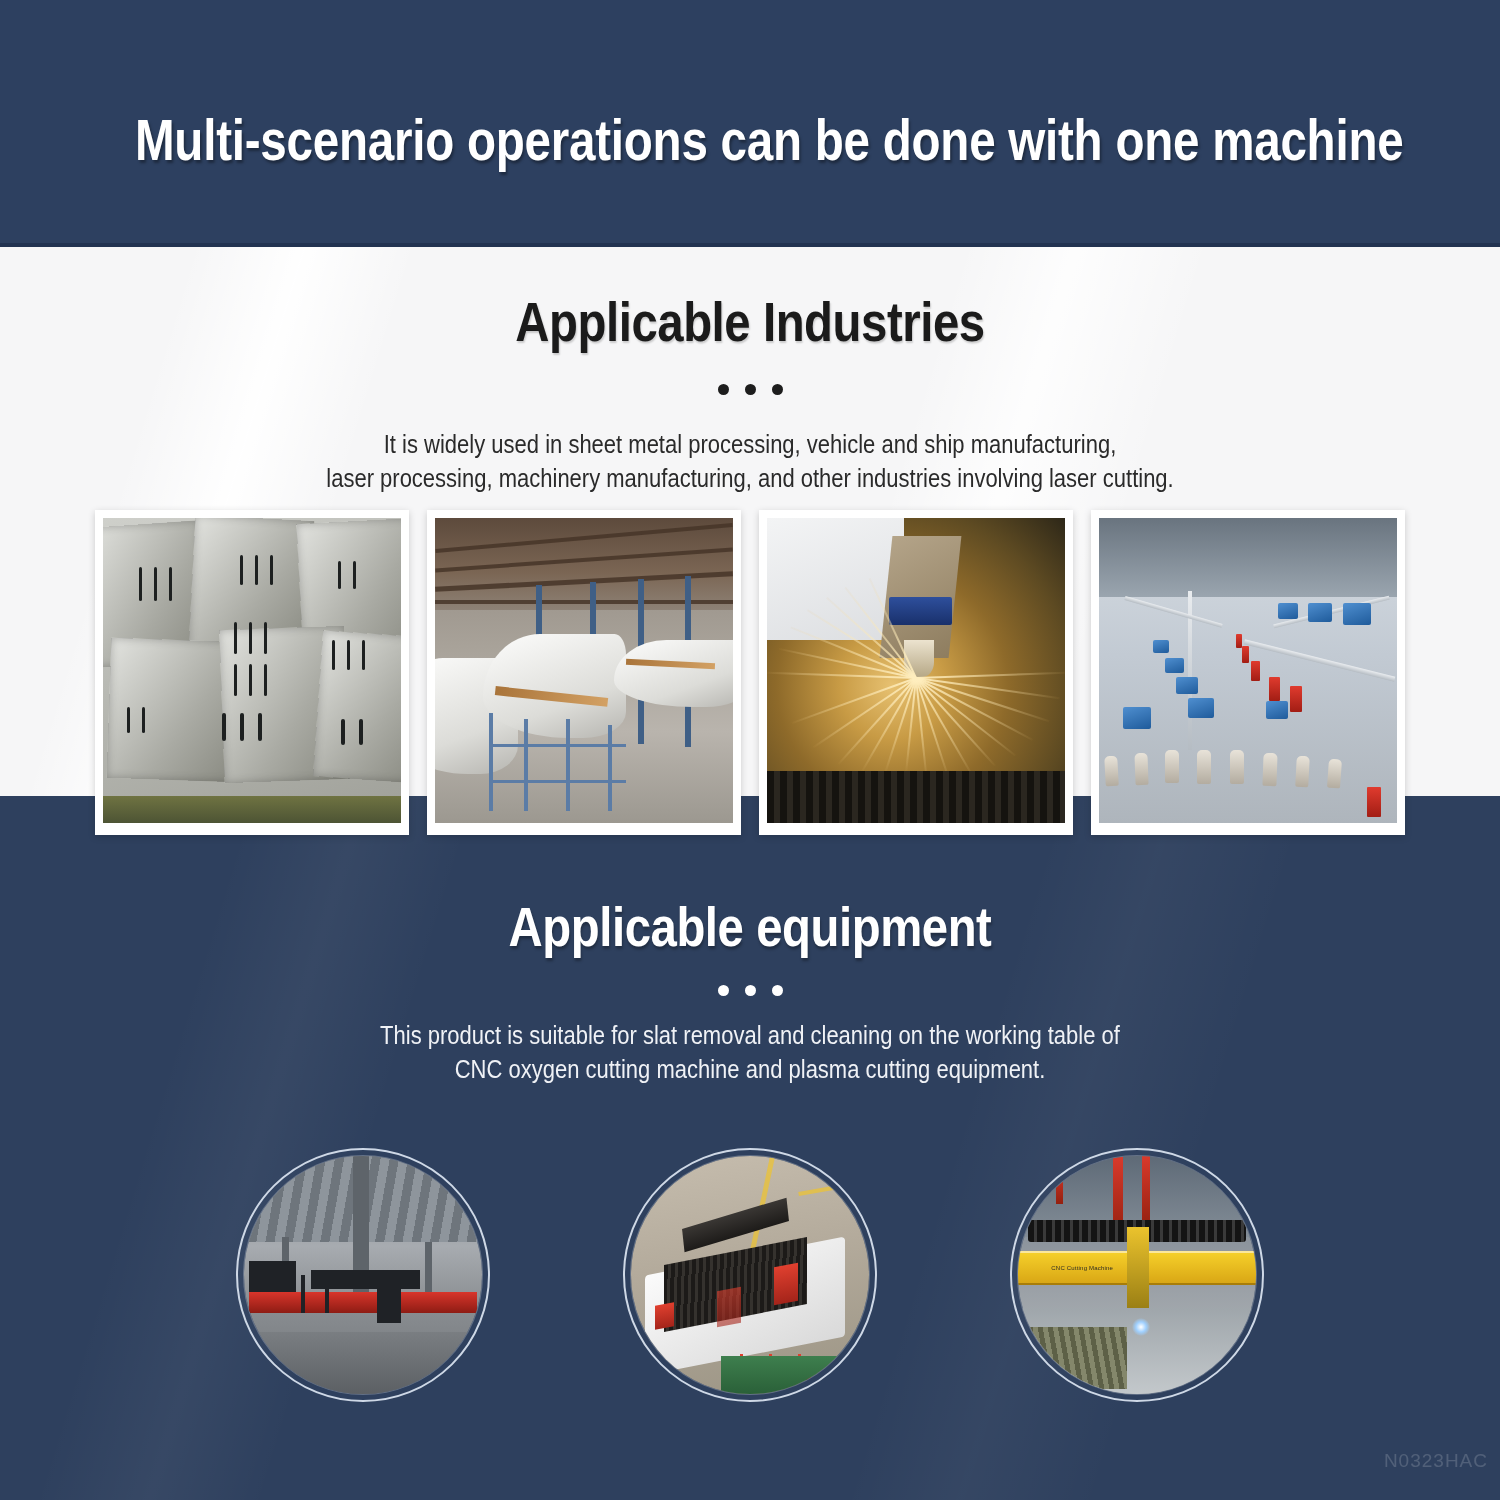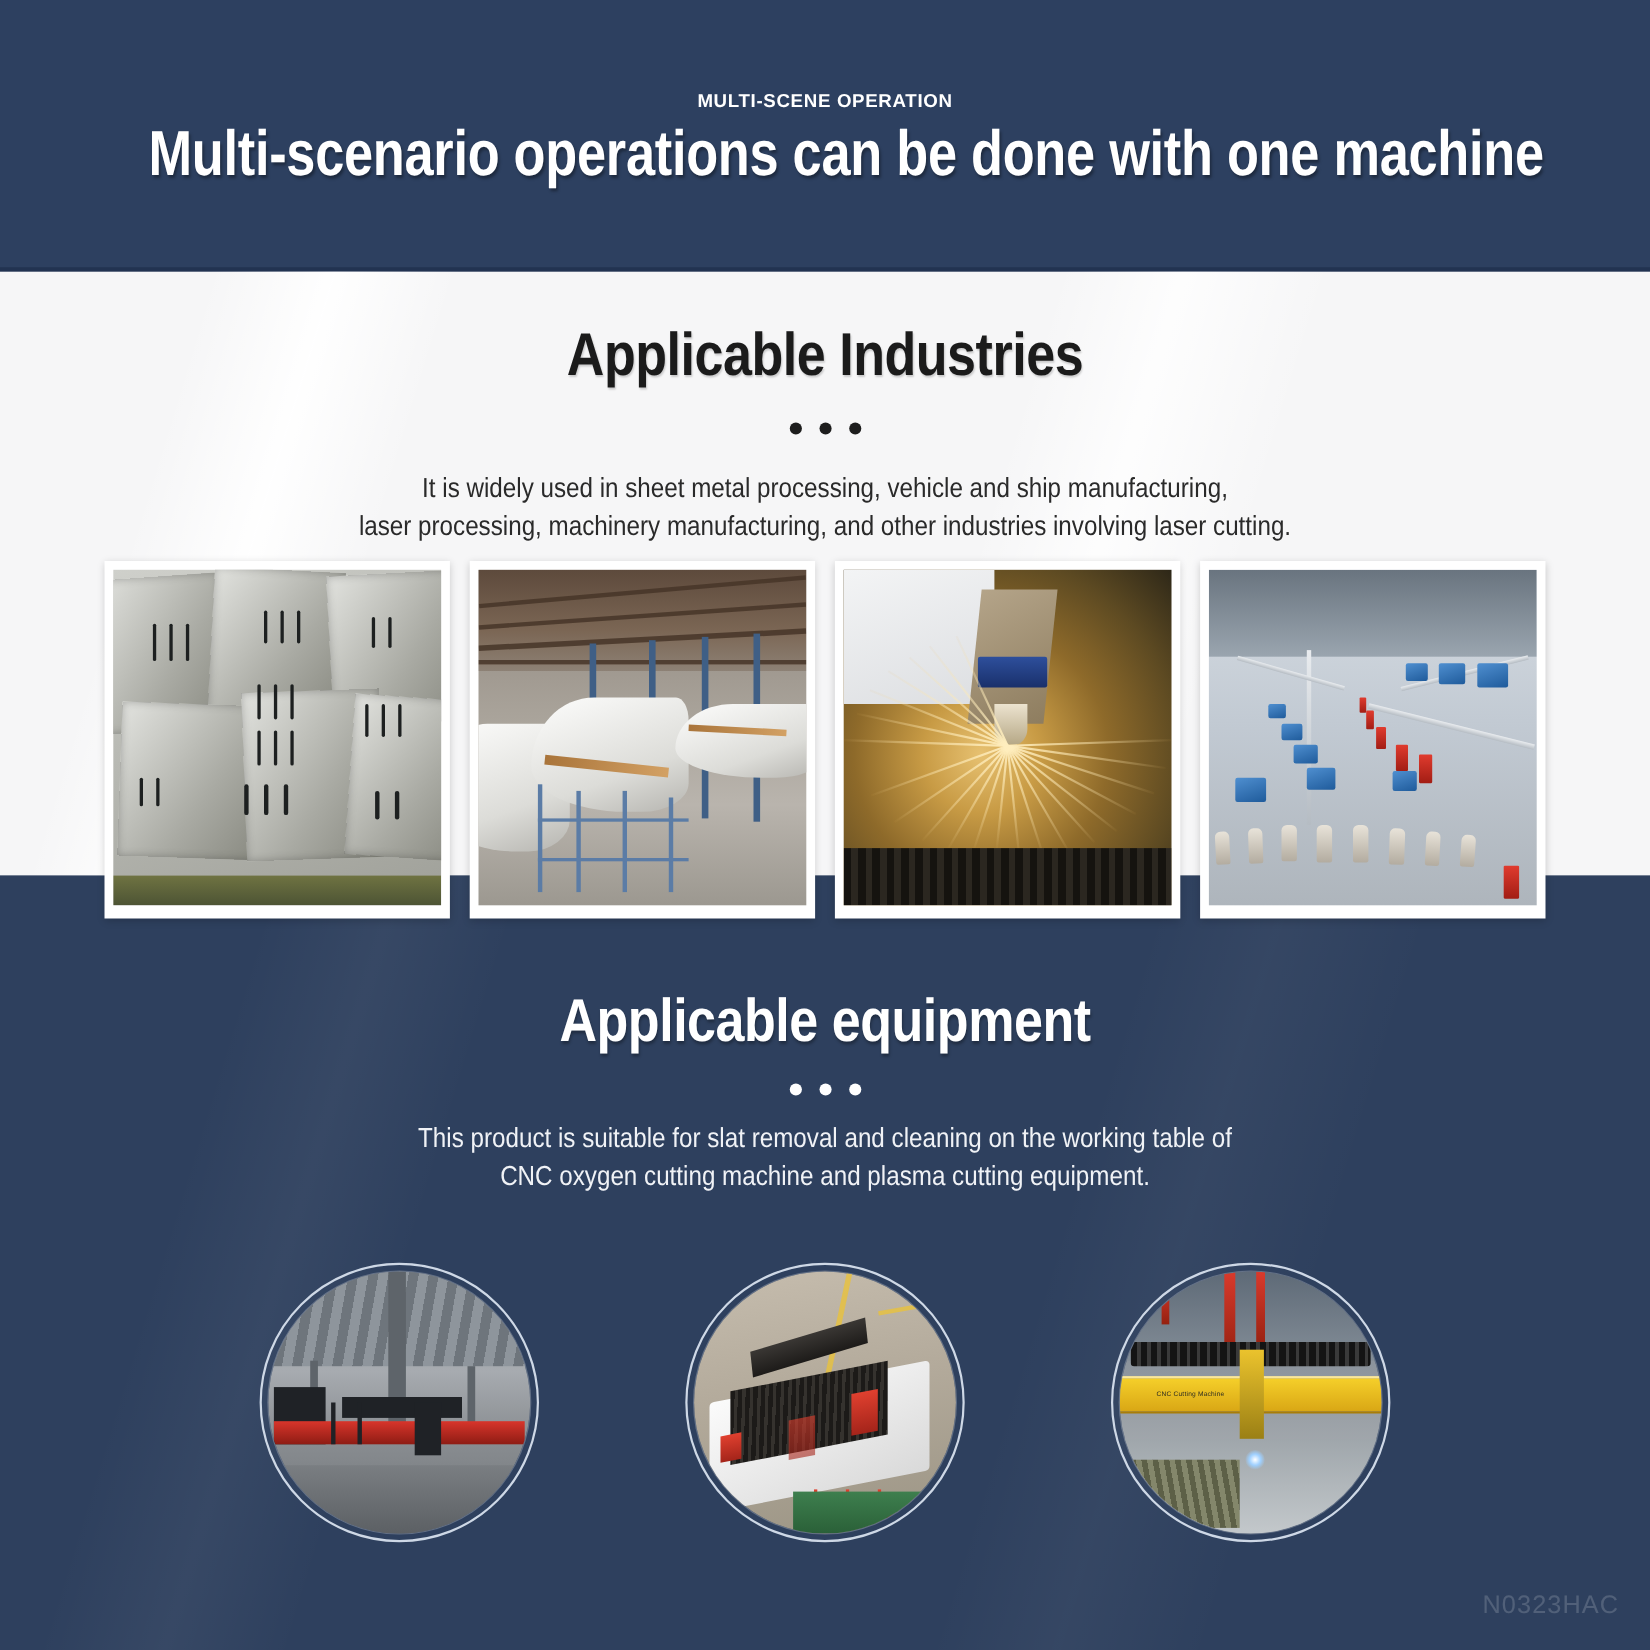--- a/index.html
+++ b/index.html
@@ -264,32 +264,31 @@
     position: absolute; left: 0; bottom: 0; width: 100%; height: 36%;
     background: linear-gradient(180deg,#9fa6ab,#c3c8cb);
   }
   .c-plasma .slats {
     position: absolute; left: 0; bottom: 2%; width: 46%; height: 26%;
     background: repeating-linear-gradient(80deg,#5d6047 0 5px,#84876b 5px 10px);
   }
 
   
   .watermark {
-    position: absolute; right: 28px; bottom: 28px;
-    font-size: 23px; color: rgba(255,255,255,.17);
+    position: absolute; right: 12px; bottom: 28px;
+    font-size: 19px; color: rgba(255,255,255,.17);
     letter-spacing: 1px; z-index: 9;
   }
 </style>
 </head>
 <body>
 
 <div class="page">
 
   <div class="band-header">
-    <div class="eyebrow">MULTI-SCENE OPERATION</div>
     <div class="hero-title">Multi-scenario operations can be done with one machine</div>
   </div>
 
   <div class="band-white"></div>
 
   <div class="sec-head dark" style="top:290px;">Applicable Industries</div>
   <div class="dots dark" style="top:384px;">
     <i></i>
     <i></i>
     <i></i>

